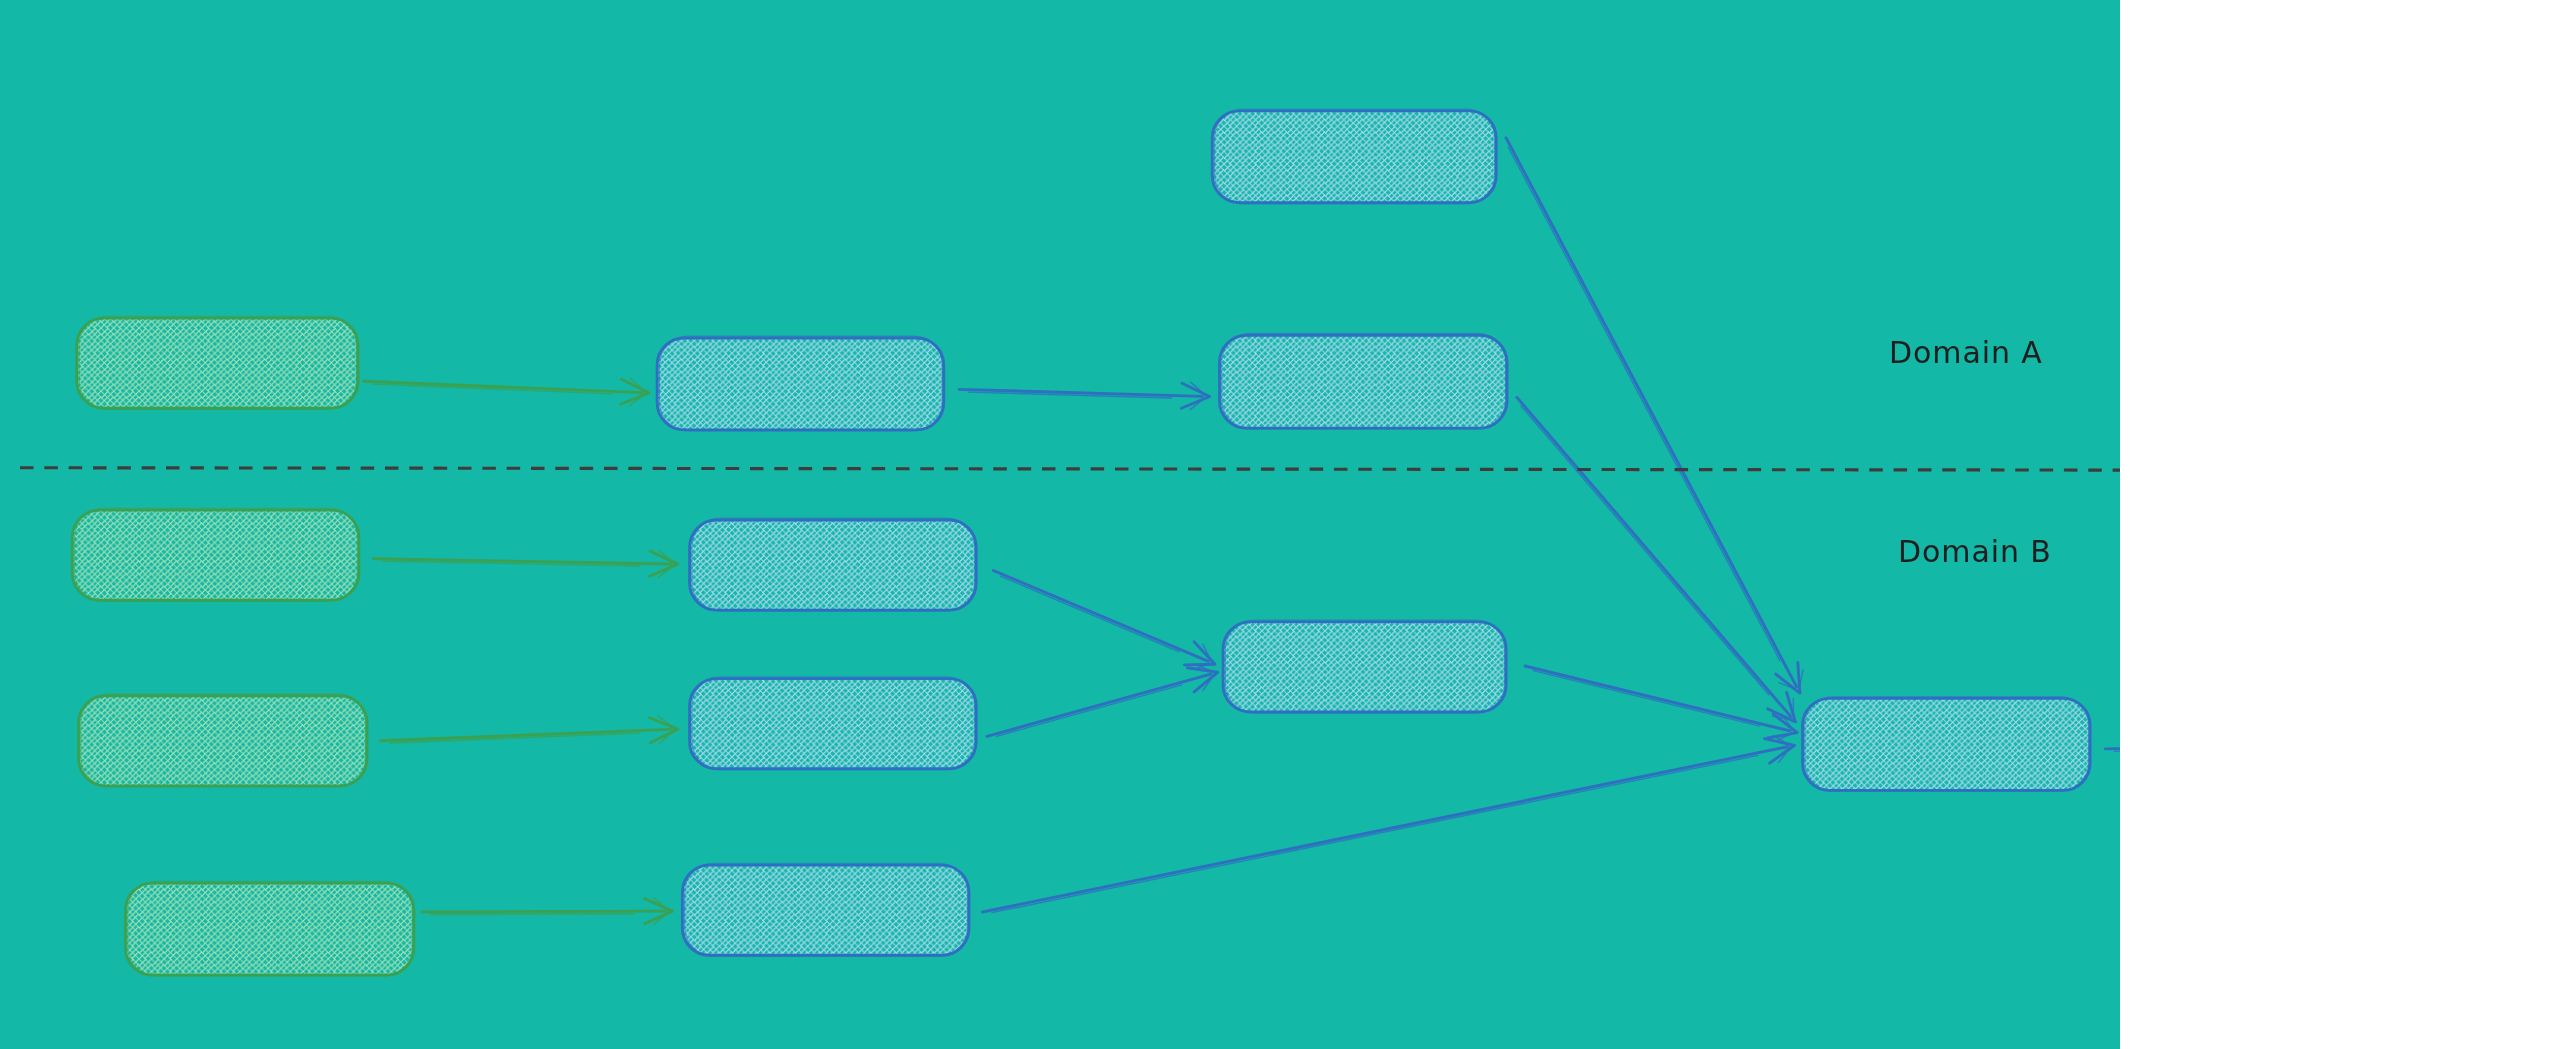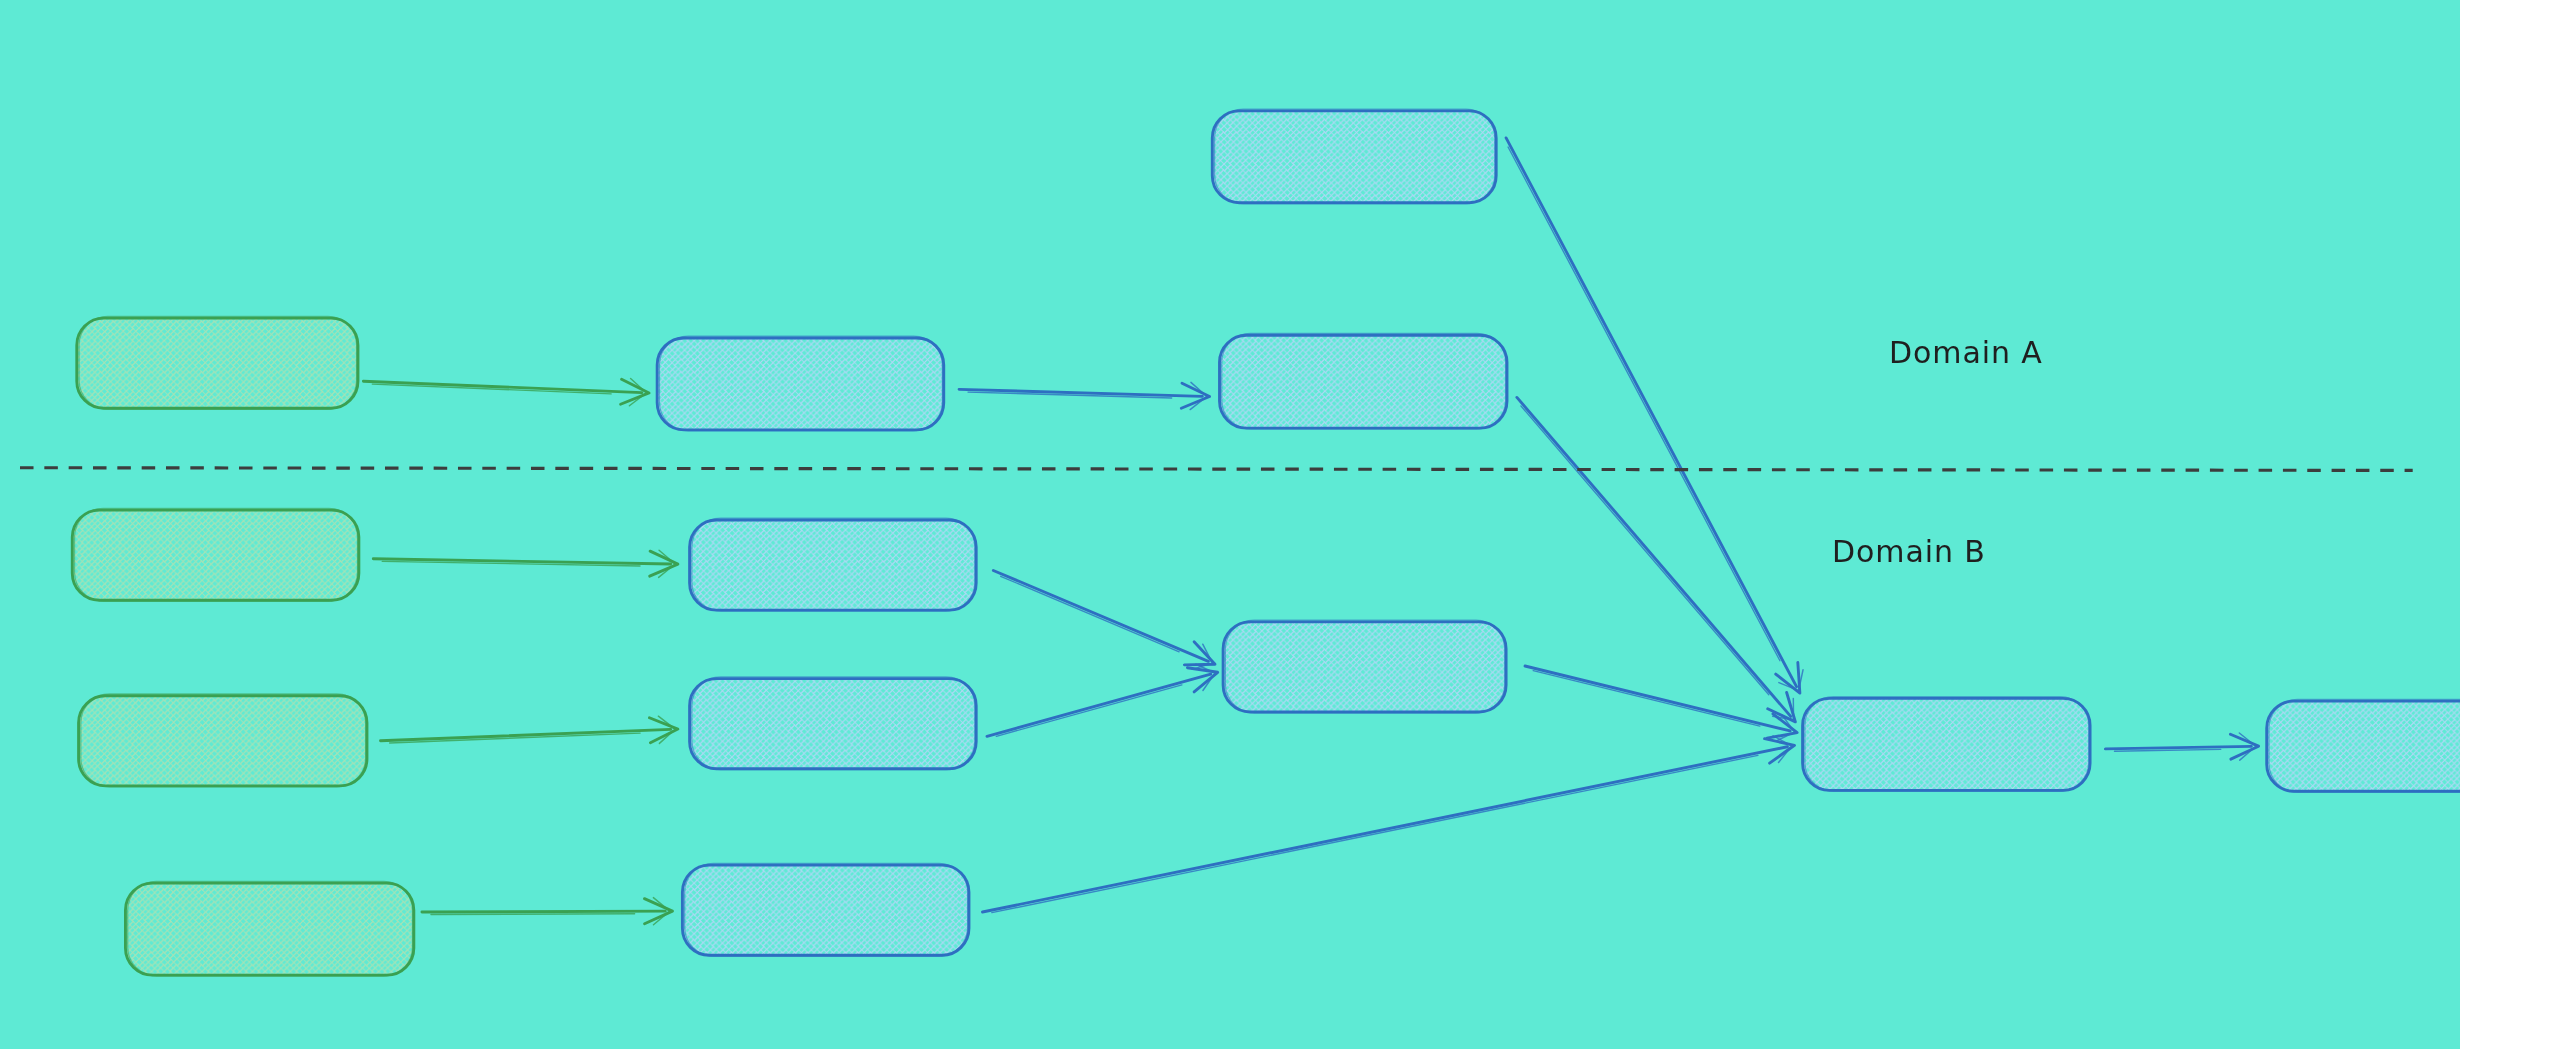--- a/index.html
+++ b/index.html
@@ -1,20 +1,20 @@
 <!DOCTYPE html>
 <html style="font-size:14.4px"><head>
 <meta charset="utf-8">
 <style>
   html, body { margin: 0; padding: 0; background: #ffffff; }
   .canvas {
     position: relative;
-    width: 2460px;
+    width: 2120px;
     height: 1049px;
-    background: #5eead4;
+    background: #14b8a6;
     overflow: hidden;
     font-family: "DejaVu Sans", sans-serif;
   }
   .canvas svg { position: absolute; left: 0; top: 0; }
   .domain-label {
     position: absolute;
     color: #1f1f1f;
     font-size: 30px;
     font-weight: 500;
     letter-spacing: 0.9px;
@@ -136,15 +136,15 @@
         <rect x="759.5" y="958" width="314" height="103" rx="32" ry="32" fill="none" stroke="#2e6fc1" stroke-width="1.4" opacity="0.55"></rect>
         <rect x="2000" y="775" width="319" height="102" rx="30" ry="30" fill="url(#hatch-blue)" stroke="#2e6fc1" stroke-width="3.2"></rect>
         <rect x="2002.5" y="773" width="315" height="105" rx="32" ry="32" fill="none" stroke="#2e6fc1" stroke-width="1.4" opacity="0.55"></rect>
         <rect x="2515" y="778" width="320" height="100" rx="30" ry="30" fill="url(#hatch-blue)" stroke="#2e6fc1" stroke-width="3.2"></rect>
         <rect x="2517.5" y="776" width="316" height="103" rx="32" ry="32" fill="none" stroke="#2e6fc1" stroke-width="1.4" opacity="0.55"></rect>
       </g>
     <line id="divider-line" x1="22" y1="519" x2="2677" y2="522" stroke="#3d3d3d" stroke-width="3.5" stroke-dasharray="15 12"></line>
   </svg>
 
   <div class="domain-label" style="left: 1889px; top: 335px;">Domain A</div>
-  <div class="domain-label" style="left: 1832px; top: 534px;">Domain B</div>
+  <div class="domain-label" style="left: 1898px; top: 534px;">Domain B</div>
 </div>
 
 
 </body></html>

